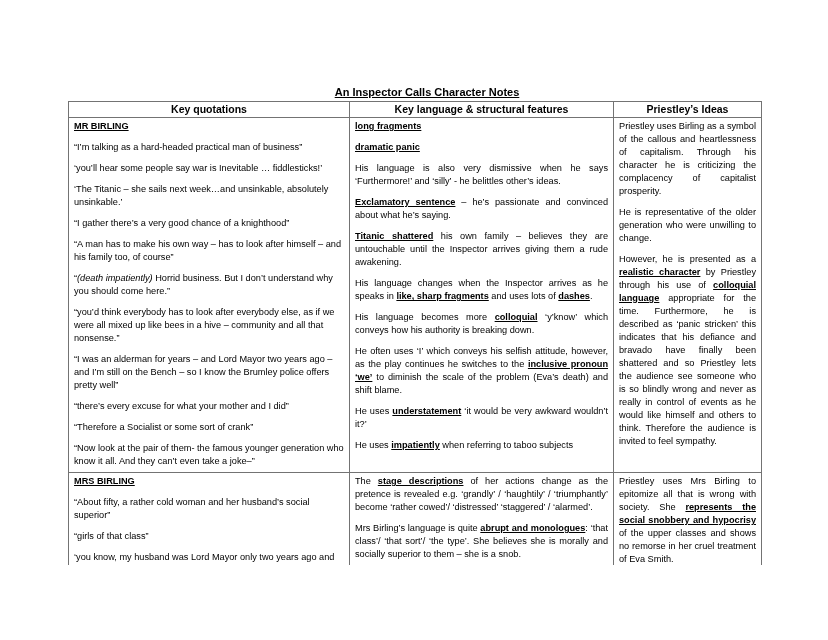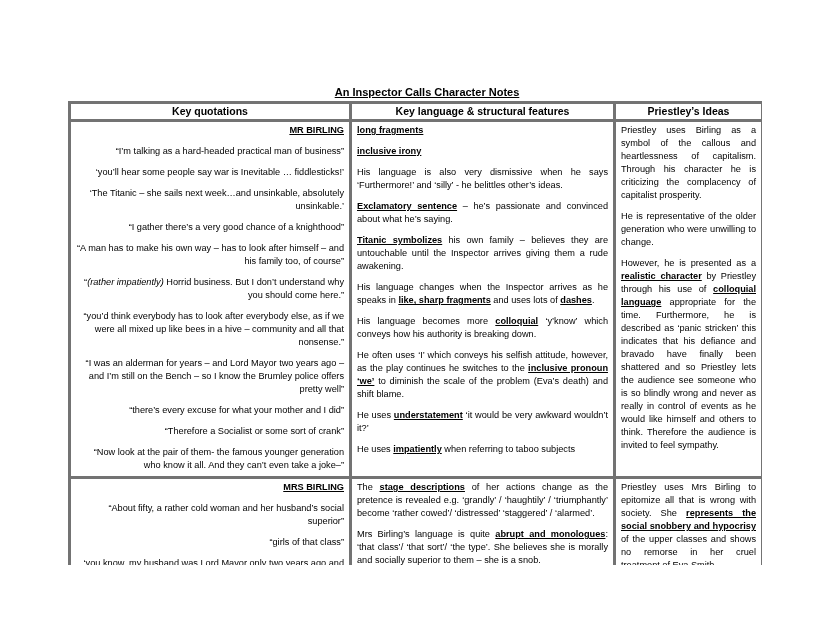--- a/index.html
+++ b/index.html
@@ -30,38 +30,38 @@
     width: 694px;
     height: 464px;
     overflow: hidden;
   }
   table.notes {
     border-collapse: collapse;
     table-layout: fixed;
     width: 693px;
   }
   th, td {
-    border: 3px solid #737373;
+    border: 1px solid #737373;
     vertical-align: top;
   }
   th {
     font-size: 10.5px;
     font-weight: 700;
     text-align: center;
     padding: 1px 4px 2px 4px;
   }
   td {
     font-size: 9.2px;
     line-height: 13px;
     padding: 2px 5px 4px 5px;
     word-wrap: break-word;
   }
   td p { margin: 0 0 8px 0; }
   td p:last-child { margin-bottom: 0; }
-  td:nth-child(1) { text-align: right; }
+  td:nth-child(1) { text-align: left; }
   td:nth-child(2), td:nth-child(3) { text-align: justify; }
   .b { font-weight: 700; }
   .u { text-decoration: underline; }
   .i { font-style: italic; }
 </style>
 </head>
 <body>
 
 <div>
   <h1 class="doc-title">An Inspector Calls Character Notes</h1>
@@ -82,33 +82,33 @@
       </thead>
       <tbody id="table-body">
           <tr>
             <td>
               <p><span class="b u">MR BIRLING</span></p>
               <p><span>“I’m talking as a hard-headed practical man of business”</span></p>
               <p><span>‘you’ll hear some people say war is Inevitable … fiddlesticks!’</span></p>
               <p><span>‘The Titanic – she sails next week…and unsinkable, absolutely unsinkable.’</span></p>
               <p><span>“I gather there’s a very good chance of a knighthood”</span></p>
               <p><span>“A man has to make his own way – has to look after himself – and his family too, of course”</span></p>
-              <p><span>“</span><span class="i">(rather impatiently)</span><span> Horrid business. But I don’t understand why you should come here.”</span></p>
+              <p><span>“</span><span class="i">(death impatiently)</span><span> Horrid business. But I don’t understand why you should come here.”</span></p>
               <p><span>“you’d think everybody has to look after everybody else, as if we were all mixed up like bees in a hive – community and all that nonsense.”</span></p>
               <p><span>“I was an alderman for years – and Lord Mayor two years ago – and I’m still on the Bench – so I know the Brumley police offers pretty well”</span></p>
               <p><span>“there’s every excuse for what your mother and I did”</span></p>
               <p><span>“Therefore a Socialist or some sort of crank”</span></p>
               <p><span>“Now look at the pair of them- the famous younger generation who know it all. And they can’t even take a joke–”</span></p>
             </td>
             <td>
               <p><span class="b u">long fragments</span></p>
-              <p><span class="b u">inclusive irony</span></p>
+              <p><span class="b u">dramatic panic</span></p>
               <p><span>His language is also very dismissive when he says ‘Furthermore!’ and ‘silly’ - he belittles other’s ideas.</span></p>
               <p><span class="b u">Exclamatory sentence</span><span> – he’s passionate and convinced about what he’s saying.</span></p>
-              <p><span class="b u">Titanic symbolizes</span><span> his own family – believes they are untouchable until the Inspector arrives giving them a rude awakening.</span></p>
+              <p><span class="b u">Titanic shattered</span><span> his own family – believes they are untouchable until the Inspector arrives giving them a rude awakening.</span></p>
               <p><span>His language changes when the Inspector arrives as he speaks in </span><span class="b u">like, sharp fragments</span><span> and uses lots of </span><span class="b u">dashes</span><span>.</span></p>
               <p><span>His language becomes more </span><span class="b u">colloquial</span><span> ‘y’know’ which conveys how his authority is breaking down.</span></p>
               <p><span>He often uses ‘I’ which conveys his selfish attitude, however, as the play continues he switches to the </span><span class="b u">inclusive pronoun ‘we’</span><span> to diminish the scale of the problem (Eva’s death) and shift blame.</span></p>
               <p><span>He uses </span><span class="b u">understatement</span><span> ‘it would be very awkward wouldn’t it?’</span></p>
               <p><span>He uses </span><span class="b u">impatiently</span><span> when referring to taboo subjects</span></p>
             </td>
             <td>
               <p><span>Priestley uses Birling as a symbol of the callous and heartlessness of capitalism. Through his character he is criticizing the complacency of capitalist prosperity.</span></p>
               <p><span>He is representative of the older generation who were unwilling to change.</span></p>
               <p><span>However, he is presented as a </span><span class="b u">realistic character</span><span> by Priestley through his use of </span><span class="b u">colloquial language</span><span> appropriate for the time. Furthermore, he is described as ‘panic stricken’ this indicates that his defiance and bravado have finally been shattered and so Priestley lets the audience see someone who is so blindly wrong and never as really in control of events as he would like himself and others to think. Therefore the audience is invited to feel sympathy.</span></p>

